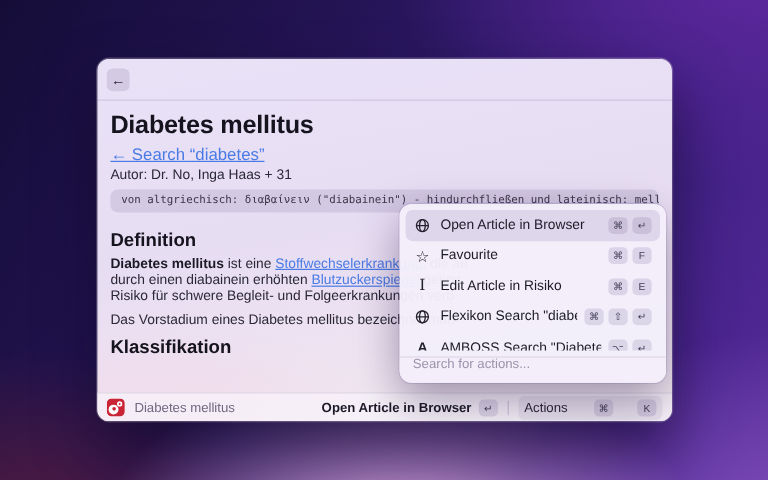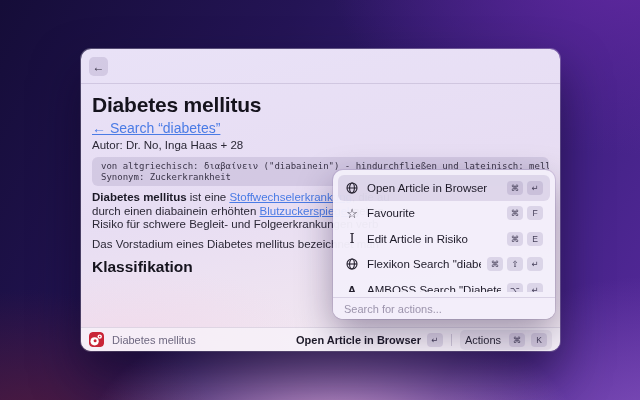--- a/index.html
+++ b/index.html
@@ -59,21 +59,21 @@
   }
   .app-icon { width:15px; height:15px; border-radius:4px; flex:0 0 auto; }
   .status-title { margin-left:8px; font-size:11px; color:#6e6880; flex:1 1 auto; overflow:hidden; white-space:nowrap; }
   .primary-action { font-size:11px; font-weight:bold; color:#1e1b29; margin-right:6px; white-space:nowrap; }
   .kbd {
     min-width:16px; height:14px; padding:0 3px; border-radius:4px;
     background:rgba(112,96,150,.18); color:#46405a; font-size:8.5px;
     display:inline-flex; align-items:center; justify-content:center;
   }
   .statusbar-divider { width:1px; height:12px; background:rgba(90,75,120,.25); margin:0 8px; }
-  .actions-group { display:flex; align-items:center; gap:6px; padding:3px 5px; border-radius:5px; background:rgba(112,96,150,.10); }
+  .actions-group { display:flex; align-items:center; gap:20px; padding:3px 5px; border-radius:5px; background:rgba(112,96,150,.10); }
   .actions-label { font-size:11px; color:#2a2736; margin-right:2px; }
 
   
   .action-menu {
     position:absolute; left:252px; top:121px; width:222px; height:149px;
     border-radius:10px; background:rgba(243,238,250,.97);
     box-shadow: 0 14px 36px rgba(24,11,54,.38), 0 0 0 1px rgba(125,105,165,.18);
     overflow:hidden;
   }
   .menu-list { padding:5px 5px 0 5px; height:122px; overflow:hidden; }
@@ -83,46 +83,46 @@
   .menu-row.selected { background:rgba(114,94,156,.16); }
   .menu-icon { width:14px; margin-right:8px; display:flex; align-items:center; justify-content:center; color:#24202e; flex:0 0 auto; }
   .menu-icon.star { font-size:13px; line-height:13px; }
   .menu-icon.ibeam { font-family:"DejaVu Serif", serif; font-size:13px; line-height:13px; }
   .menu-icon.letterA { font-weight:bold; font-size:11.5px; }
   .menu-label { flex:1 1 auto; font-size:11.5px; color:#1d1a28; white-space:nowrap; overflow:hidden; }
   .menu-keys { display:flex; gap:4px; flex:0 0 auto; margin-left:6px; }
   .menu-footer {
     position:absolute; left:0; right:0; bottom:0; height:22px;
     border-top:1px solid rgba(100,85,135,.18); background:rgba(243,238,250,.99);
-    display:flex; align-items:center; padding:0 11px;
+    display:flex; align-items:flex-start; padding:0 11px;
   }
   .menu-search { width:100%; border:none; outline:none; background:transparent; font-family:"Liberation Sans",sans-serif; font-size:11px; color:#4b4560; }
   .menu-search::placeholder { color:#9c94ac; }
 </style>
 </head>
 <body>
 
 <div class="window">
 
   <div class="win-header">
     <div class="back-btn">
       <span>←</span>
     </div>
   </div>
 
   <div class="content">
     <div class="article-title">Diabetes mellitus</div>
     <a class="back-link">← Search “diabetes”</a>
-    <div class="author">Autor: Dr. No, Inga Haas + 28</div>
+    <div class="author">Autor: Dr. No, Inga Haas + 31</div>
 
     <div class="codeblock">
       <div>von altgriechisch: διαβαίνειν ("diabainein") - hindurchfließen und lateinisch: mellitus - honigsüß</div>
-      <div>Synonym: Zuckerkrankheit</div>
-    </div>
-
+    </div>
+
+    <div class="section-heading">Definition</div>
     <div class="para">
       <div class="pline"><b>Diabetes mellitus</b><span> ist eine </span><span class="lnk">Stoffwechselerkrankung</span><span>, die au</span></div>
       <div class="pline"><span>durch einen diabainein erhöhten </span><span class="lnk">Blutzuckerspiegel</span><span> geken</span></div>
       <div class="pline">Risiko für schwere Begleit- und Folgeerkrankungen verb</div>
     </div>
     <div class="para2">
       <div class="pline">Das Vorstadium eines Diabetes mellitus bezeichnet man</div>
     </div>
 
     <div class="section-heading" style="margin-top:6px">Klassifikation</div>

